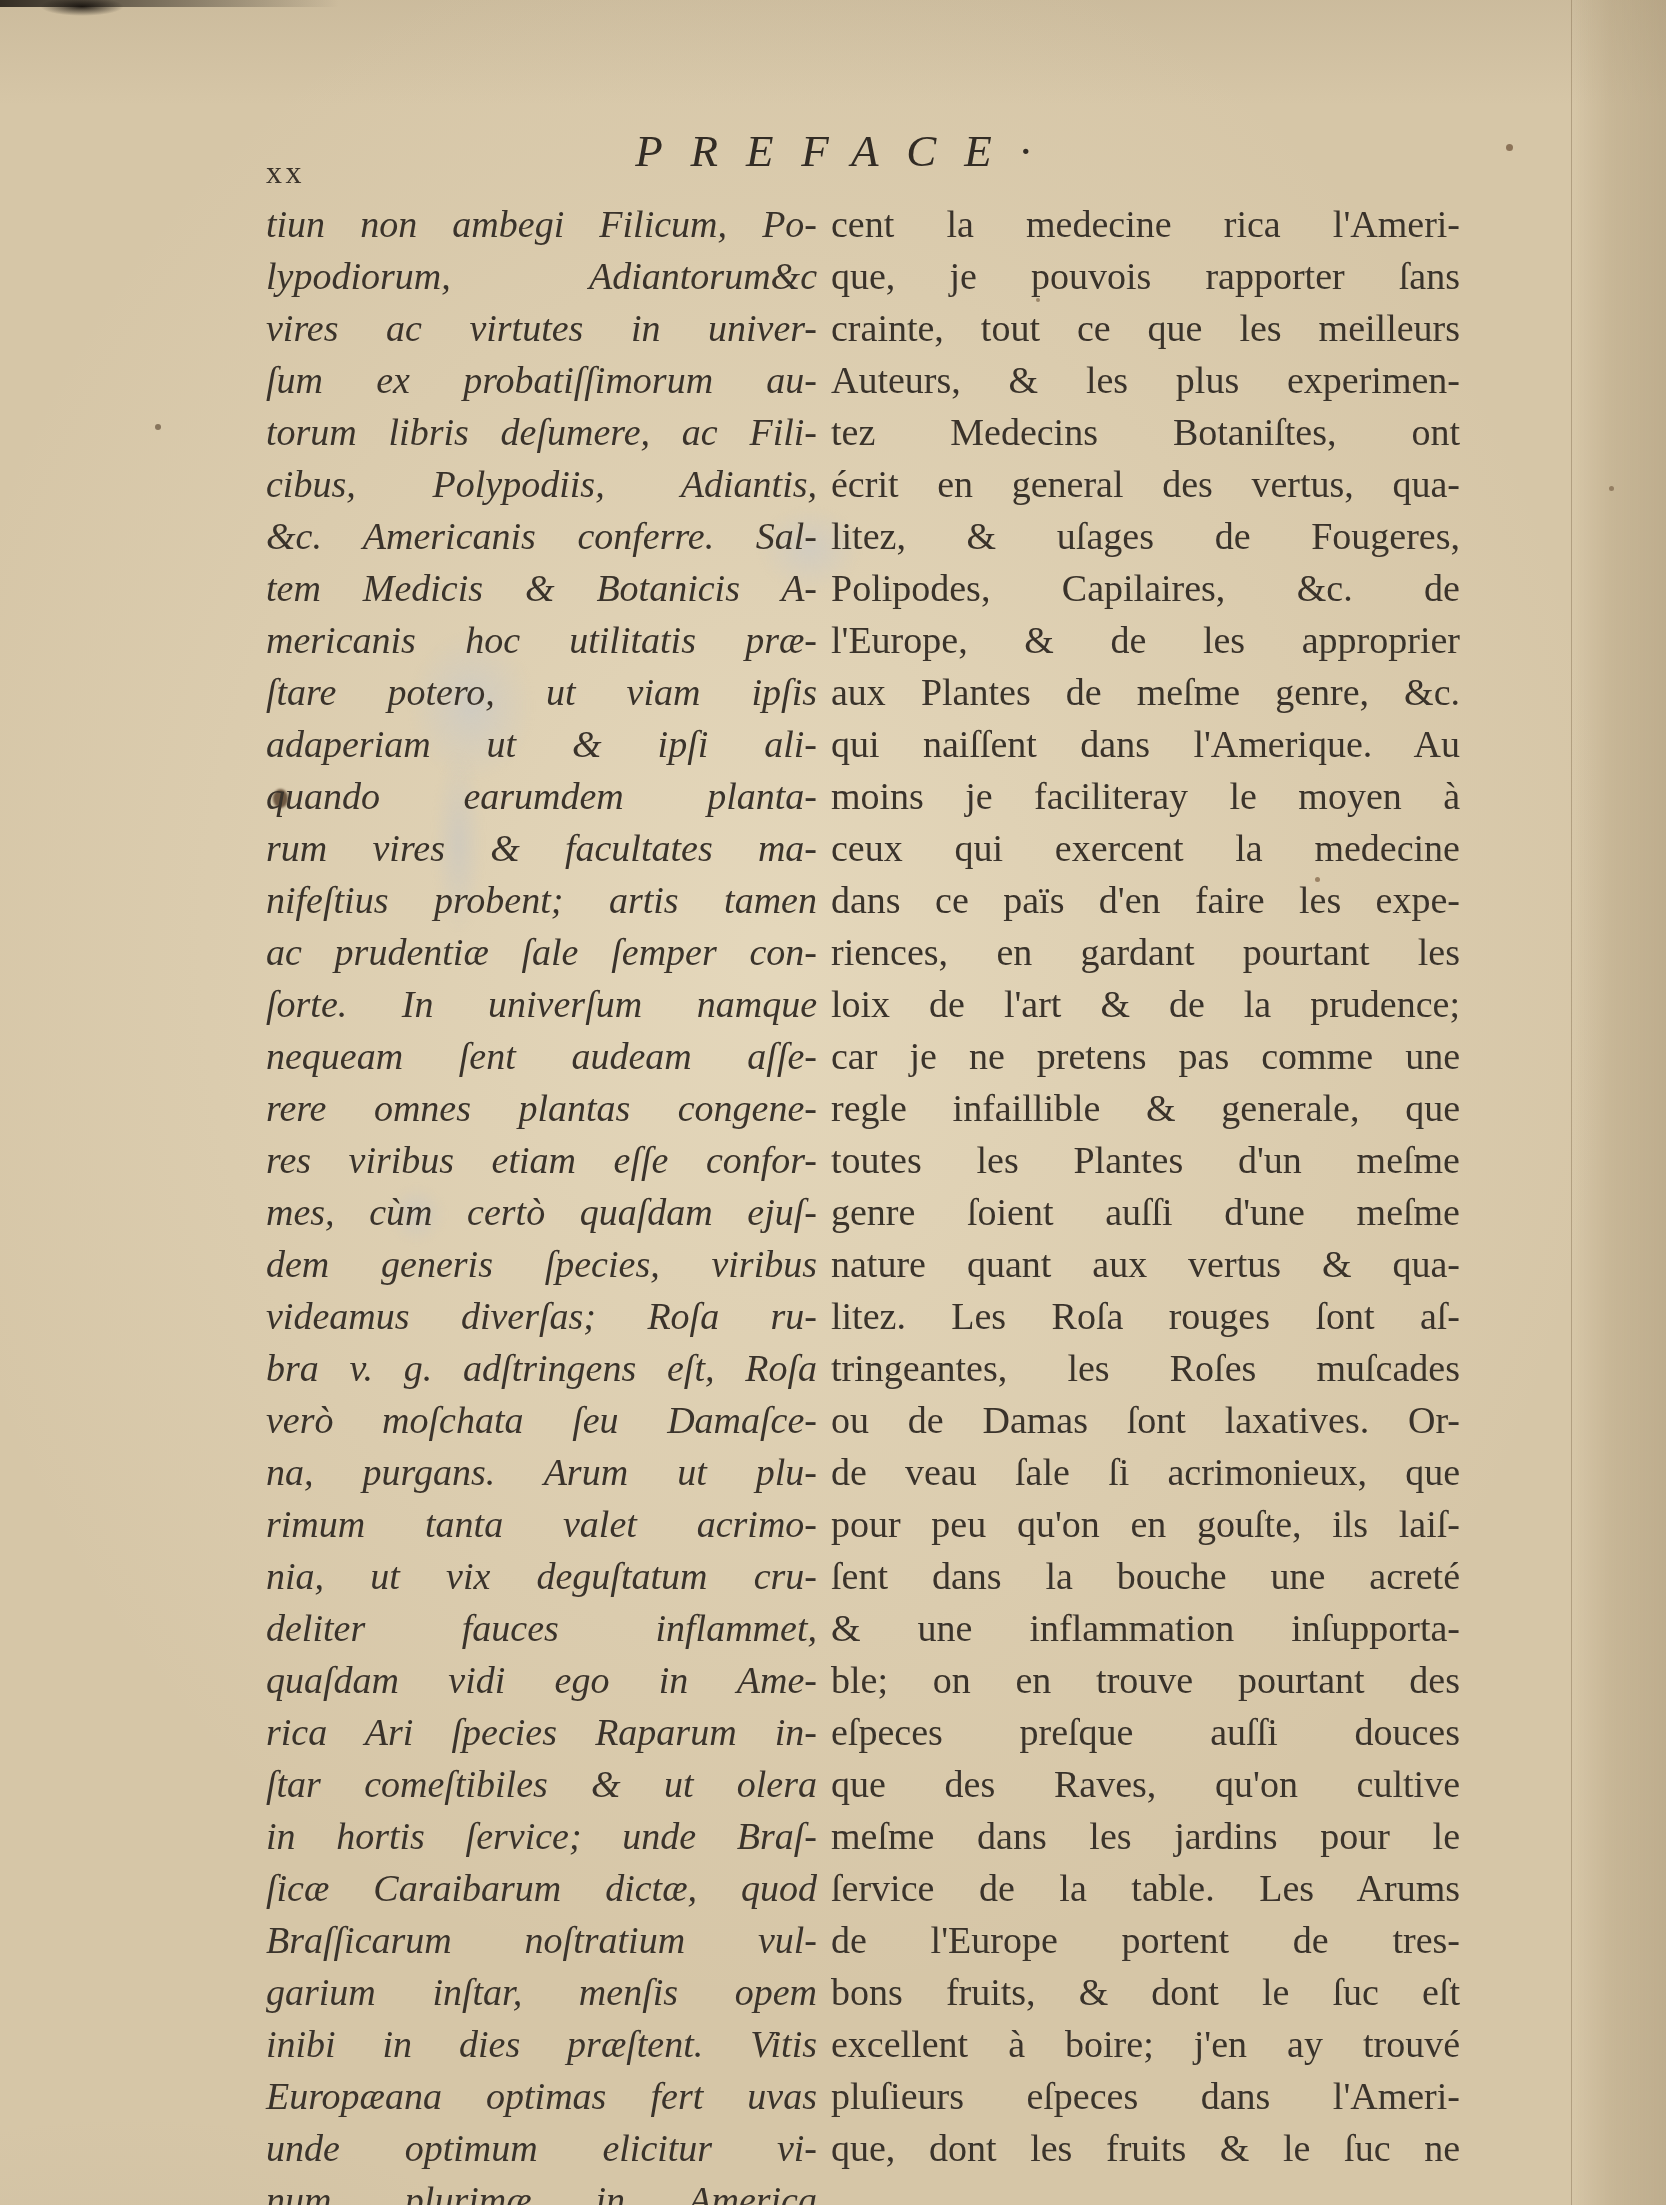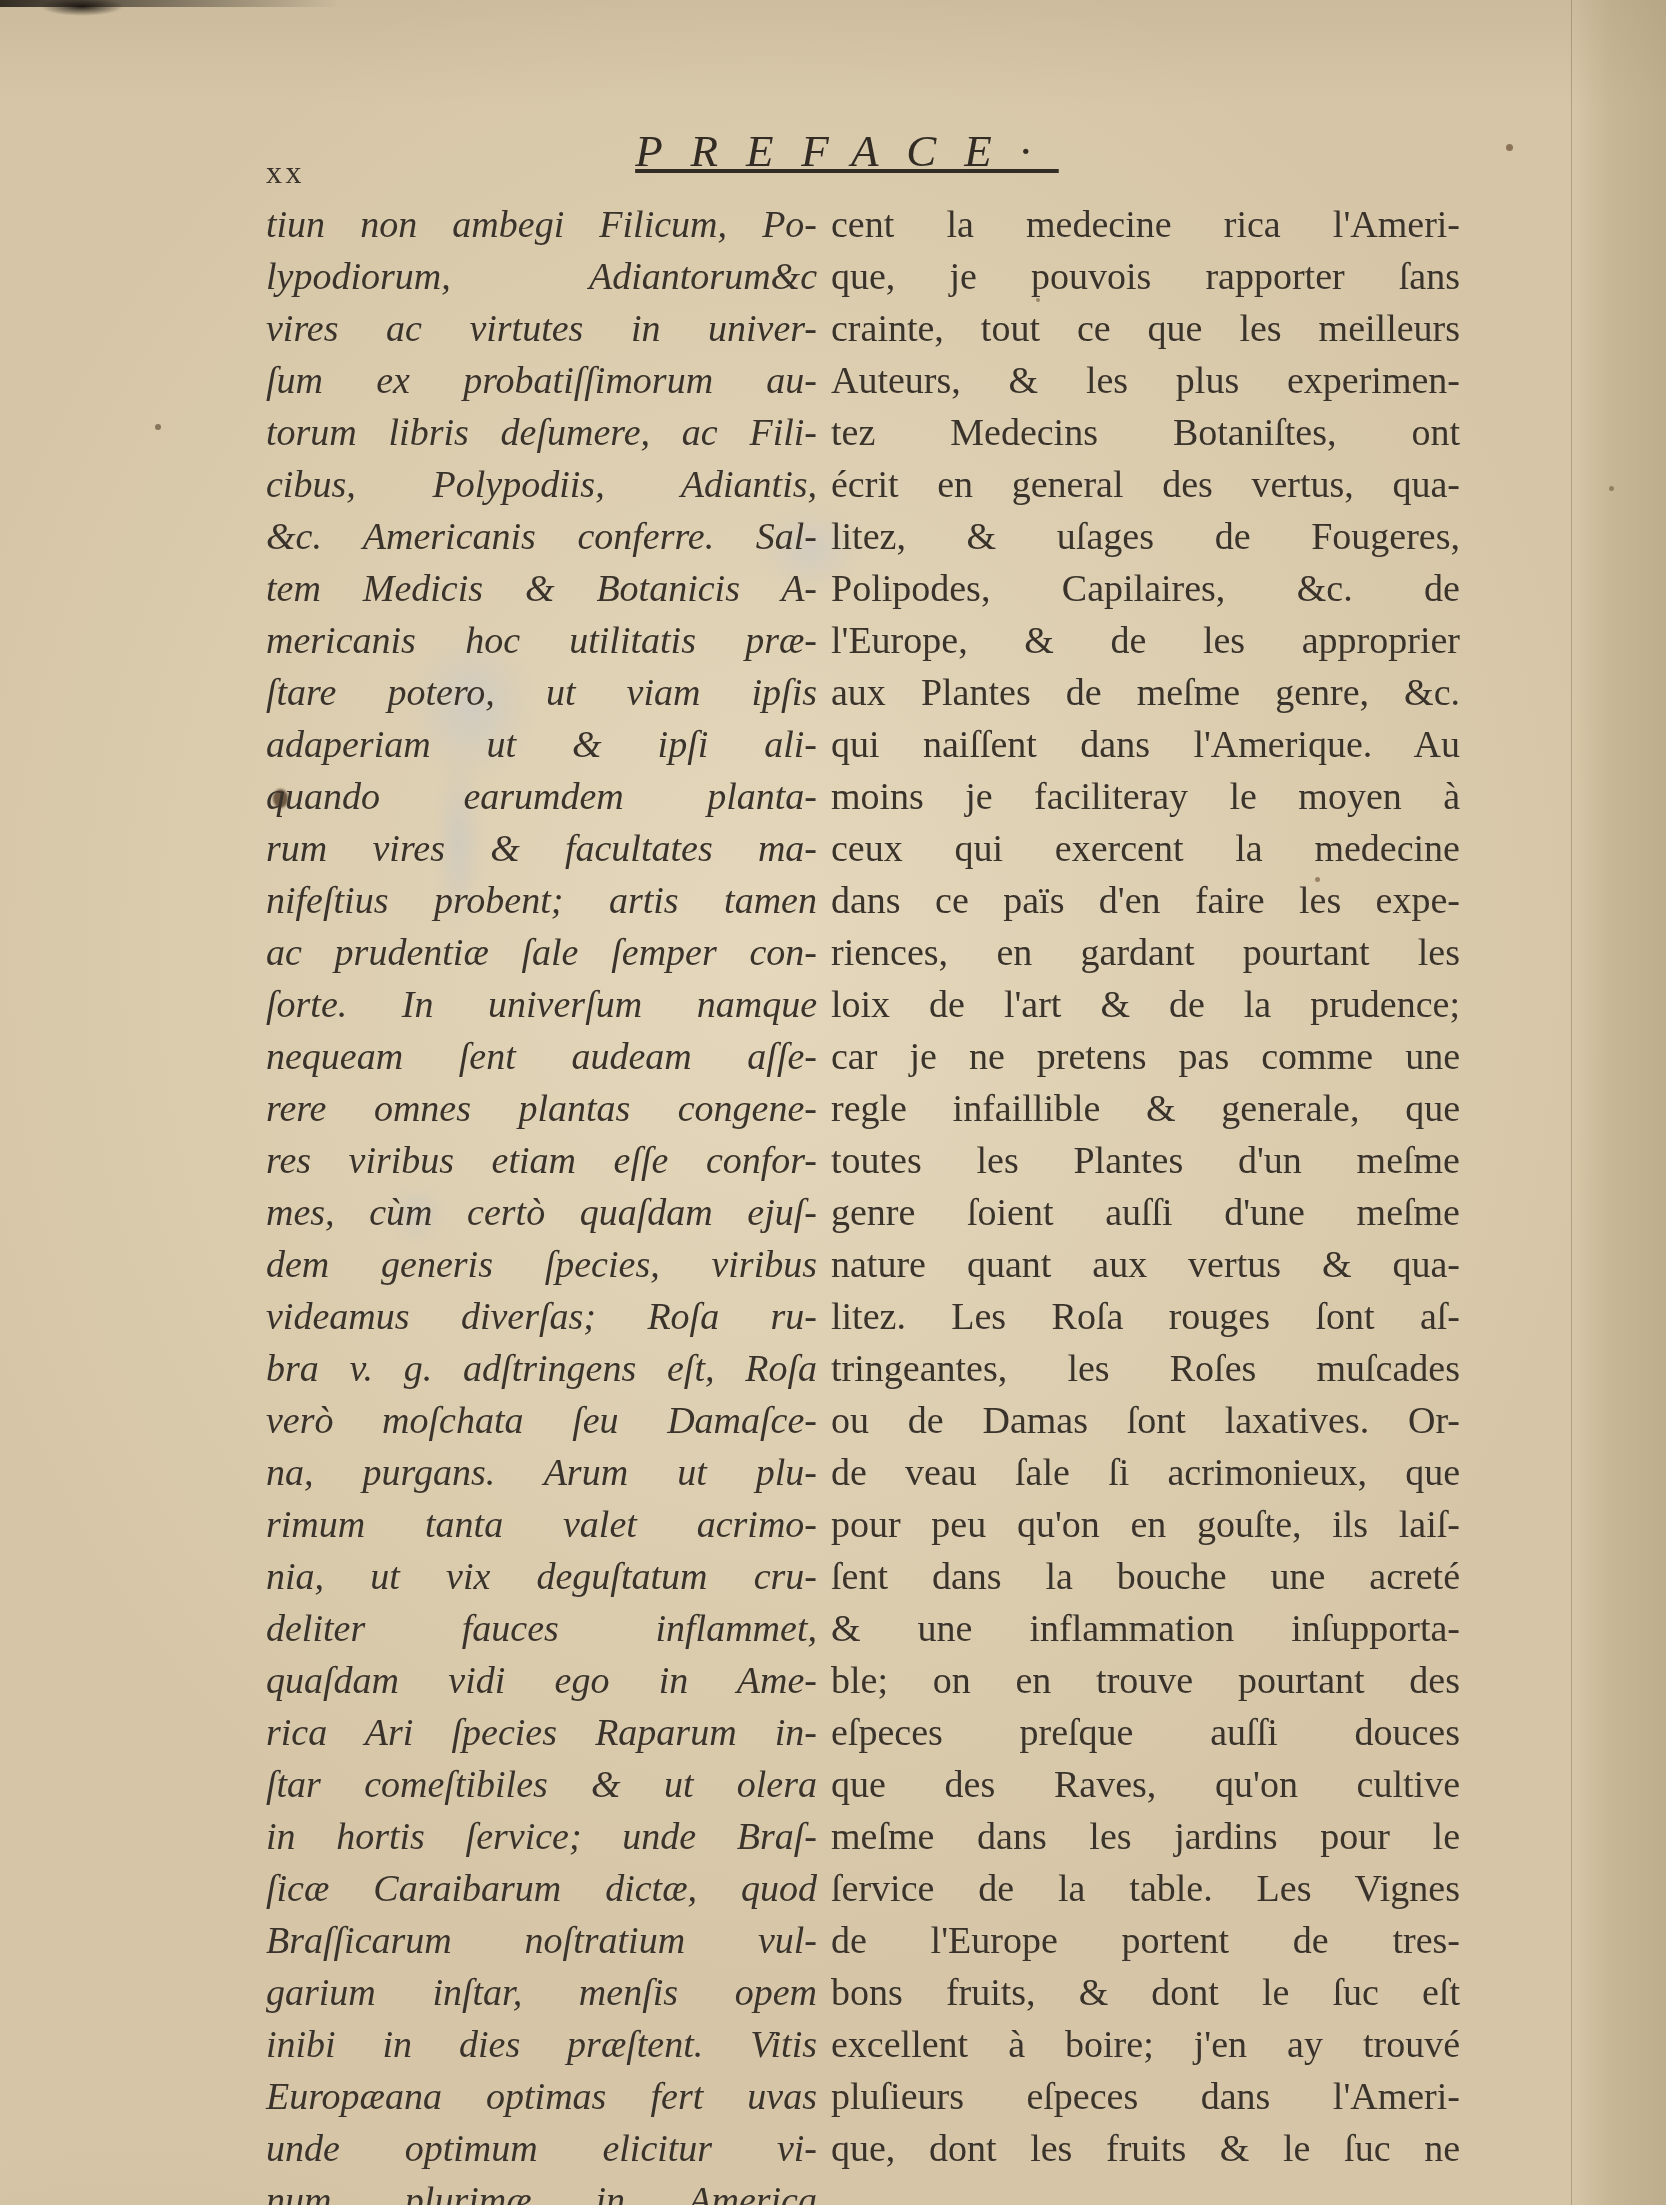--- a/index.html
+++ b/index.html
@@ -37,21 +37,20 @@
   }
   .page-number {
     position: absolute; left: 266px; top: 154px;
     font-size: 32px; letter-spacing: 3.5px; color: var(--ink);
   }
   .header-title {
     position: absolute; left: 0; top: 125px; width: 1666px;
     text-align: center; font-style: italic;
     font-size: 45px; letter-spacing: 0.62em; text-indent: 0.62em;
     color: #322c25;
-    text-decoration: underline;
   }
   .col {
     position: absolute; top: 198px; color: var(--ink);
     font-size: 38px; line-height: 52px;
   }
   .col .line {
     text-align: justify; text-align-last: justify;
     white-space: normal; height: 52px; overflow: visible;
   }
   .col-left  { left: 266px;  width: 551px; font-style: italic; }
@@ -169,21 +168,21 @@
       <div class="line">tringeantes, les Roſes muſcades</div>
       <div class="line">ou de Damas ſont laxatives. Or-</div>
       <div class="line">de veau ſale ſi acrimonieux, que</div>
       <div class="line">pour peu qu'on en gouſte, ils laiſ-</div>
       <div class="line">ſent dans la bouche une acreté</div>
       <div class="line">&amp; une inflammation inſupporta-</div>
       <div class="line">ble; on en trouve pourtant des</div>
       <div class="line">eſpeces preſque auſſi douces</div>
       <div class="line">que des Raves, qu'on cultive</div>
       <div class="line">meſme dans les jardins pour le</div>
-      <div class="line">ſervice de la table. Les Vignes</div>
+      <div class="line">ſervice de la table. Les Arums</div>
       <div class="line">de l'Europe portent de tres-</div>
       <div class="line">bons fruits, &amp; dont le ſuc eſt</div>
       <div class="line">excellent à boire; j'en ay trouvé</div>
       <div class="line">pluſieurs eſpeces dans l'Ameri-</div>
       <div class="line">que, dont les fruits &amp; le ſuc ne</div>
     </div>
 
 </div>
 
 

